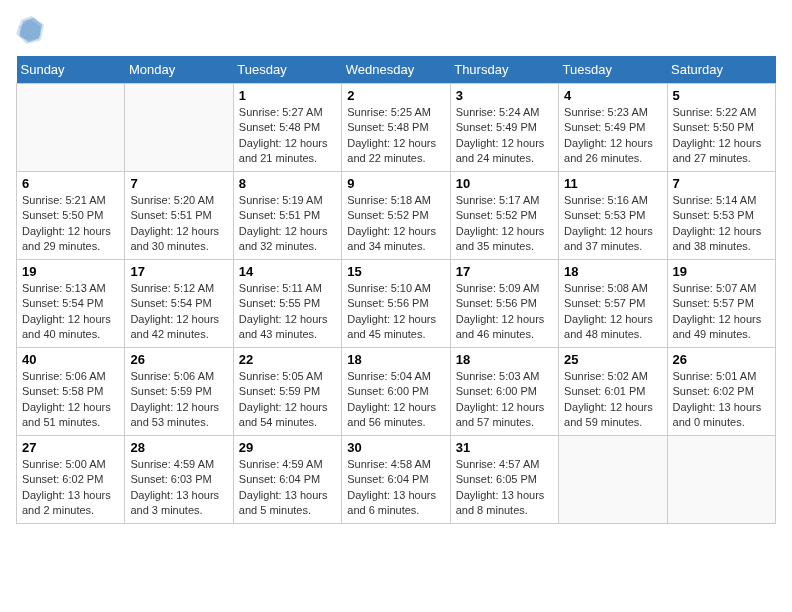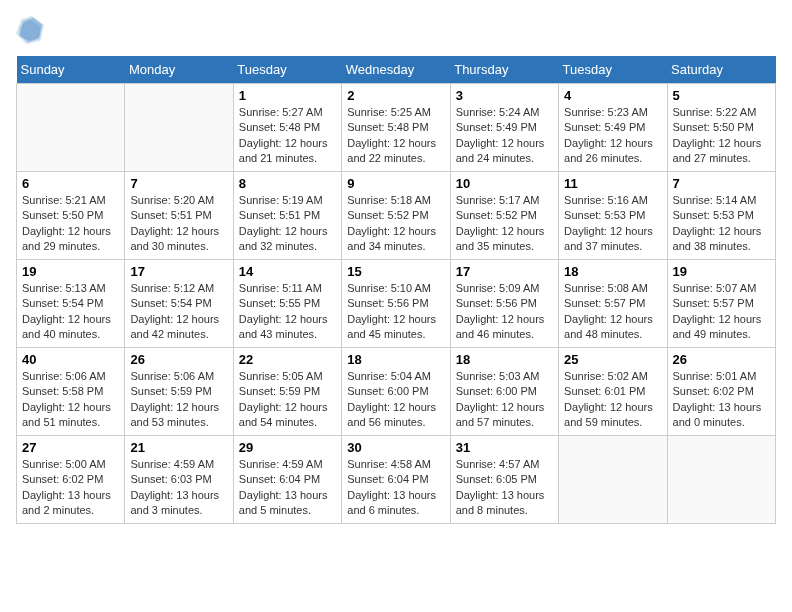--- a/index.html
+++ b/index.html
@@ -224,21 +224,21 @@
           <span class="day-num">26</span>
           <div class="cell-info">Sunrise: 5:01 AM<br>Sunset: 6:02 PM<br>Daylight: 13 hours and 0 minutes.</div>
         </td>
       </tr>
       <tr>
         <td>
           <span class="day-num">27</span>
           <div class="cell-info">Sunrise: 5:00 AM<br>Sunset: 6:02 PM<br>Daylight: 13 hours and 2 minutes.</div>
         </td>
         <td>
-          <span class="day-num">21</span>
+          <span class="day-num">28</span>
           <div class="cell-info">Sunrise: 4:59 AM<br>Sunset: 6:03 PM<br>Daylight: 13 hours and 3 minutes.</div>
         </td>
         <td>
           <span class="day-num">29</span>
           <div class="cell-info">Sunrise: 4:59 AM<br>Sunset: 6:04 PM<br>Daylight: 13 hours and 5 minutes.</div>
         </td>
         <td>
           <span class="day-num">30</span>
           <div class="cell-info">Sunrise: 4:58 AM<br>Sunset: 6:04 PM<br>Daylight: 13 hours and 6 minutes.</div>
         </td>

